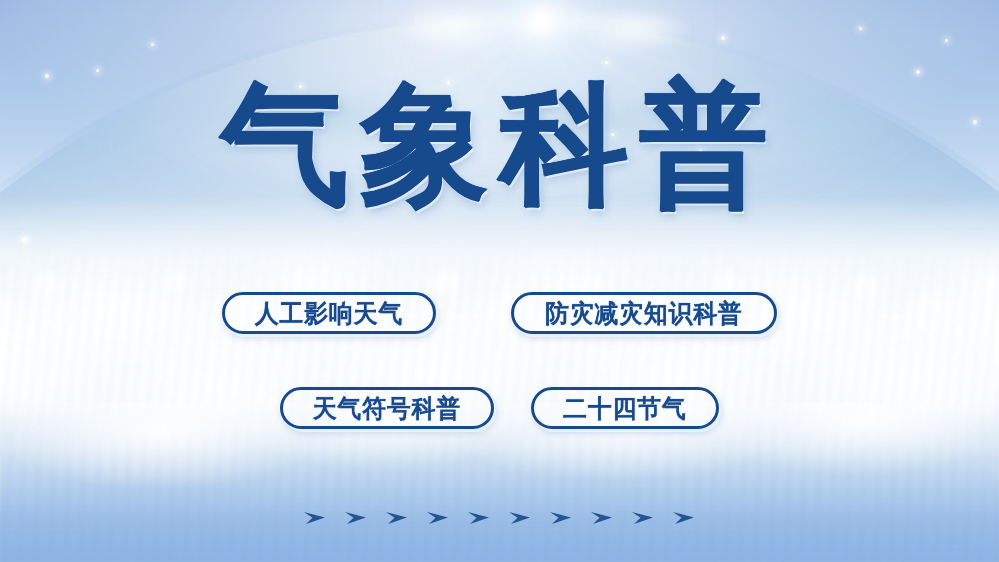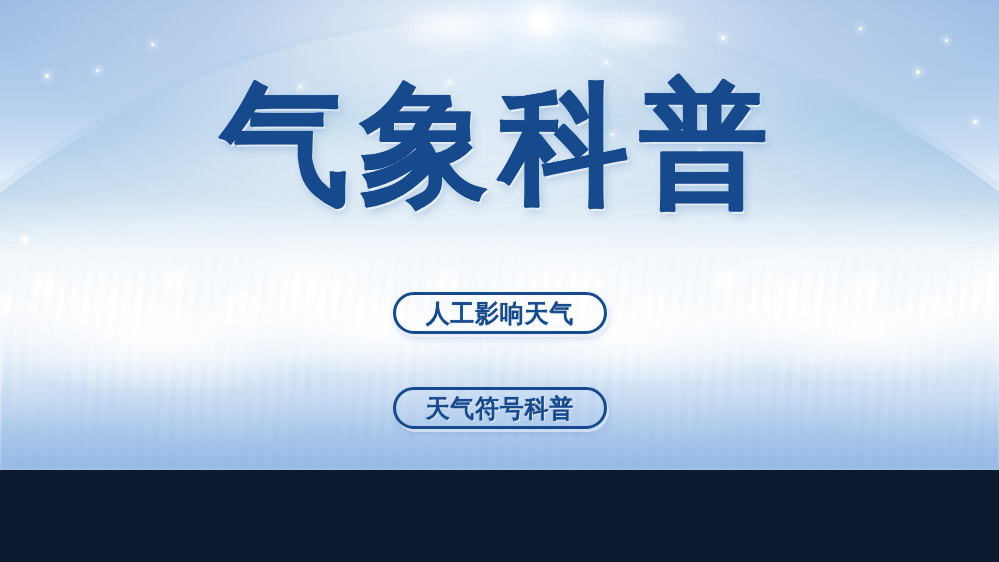--- a/index.html
+++ b/index.html
@@ -8,21 +8,21 @@
     padding: 0;
     background: #0b1a2e;
   }
   body {
     font-family: "Liberation Sans", "DejaVu Sans", sans-serif;
   }
 
   #poster {
     position: relative;
     width: 999px;
-    height: 470px;
+    height: 562px;
     overflow: hidden;
     background: #a8c4e6;
     user-select: none;
   }
 
   
   .sky-base {
     position: absolute;
     inset: 0;
     background: linear-gradient(
@@ -449,26 +449,32 @@
   <div class="bottom-streaks"></div>
 
   <div class="title-wrap">
     <h1 class="main-title">气象科普</h1>
   </div>
 
   <div class="pill-row row-1">
     <div class="pill">
       <span class="pill-label">人工影响天气</span>
     </div>
+    <div class="pill">
+      <span class="pill-label">防灾减灾知识科普</span>
+    </div>
   </div>
 
   <div class="pill-row row-2">
     <div class="pill">
       <span class="pill-label">天气符号科普</span>
     </div>
+    <div class="pill">
+      <span class="pill-label">二十四节气</span>
+    </div>
   </div>
 
   <div class="arrow-strip" id="arrow-strip">
       <svg class="arrow-chevron" viewBox="0 0 24 20">
         <path d="M1 4 L22 9.6 L3 16 L9.5 9.8 Z" fill="#1b4c8a"></path>
       </svg>
       <svg class="arrow-chevron" viewBox="0 0 24 20">
         <path d="M1 4 L22 9.6 L3 16 L9.5 9.8 Z" fill="#1b4c8a"></path>
       </svg>
       <svg class="arrow-chevron" viewBox="0 0 24 20">

